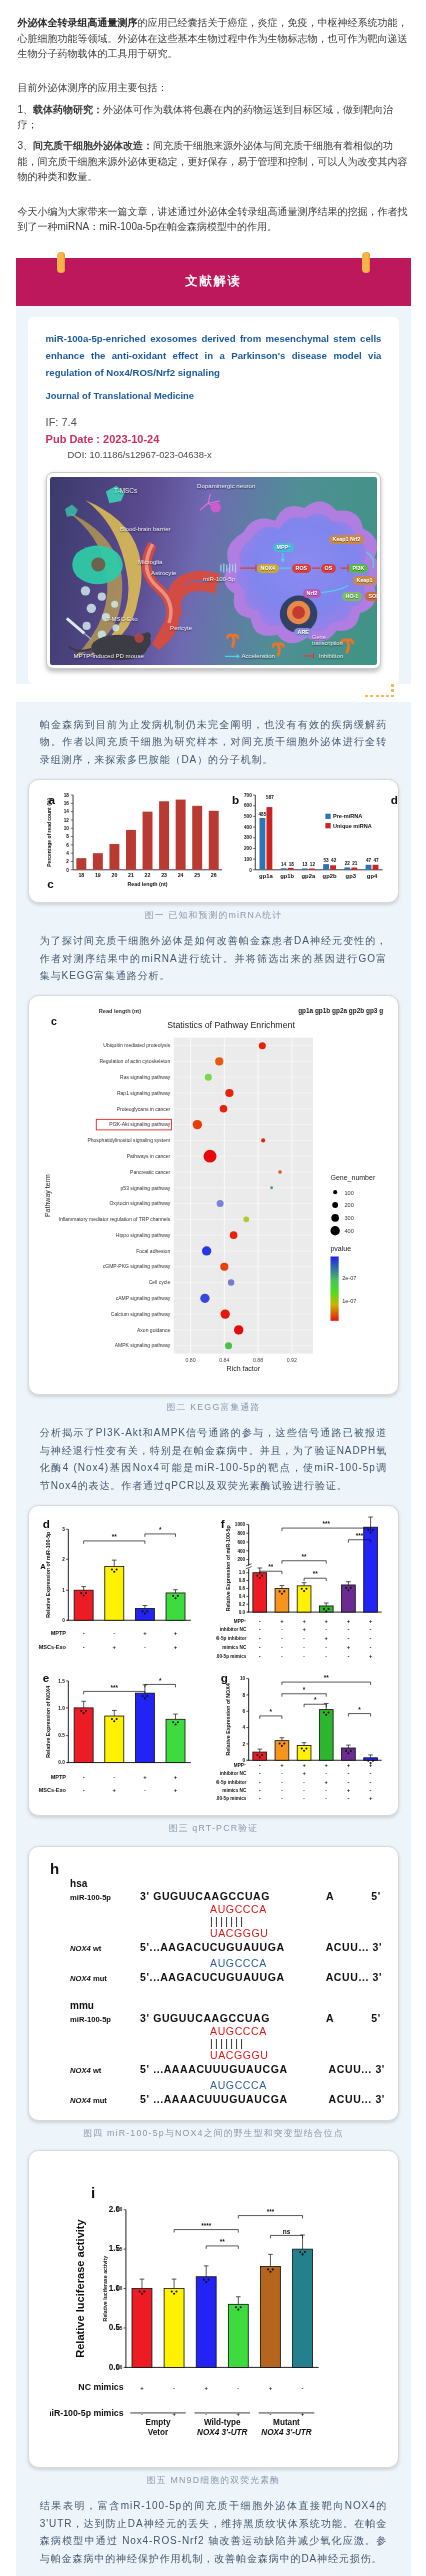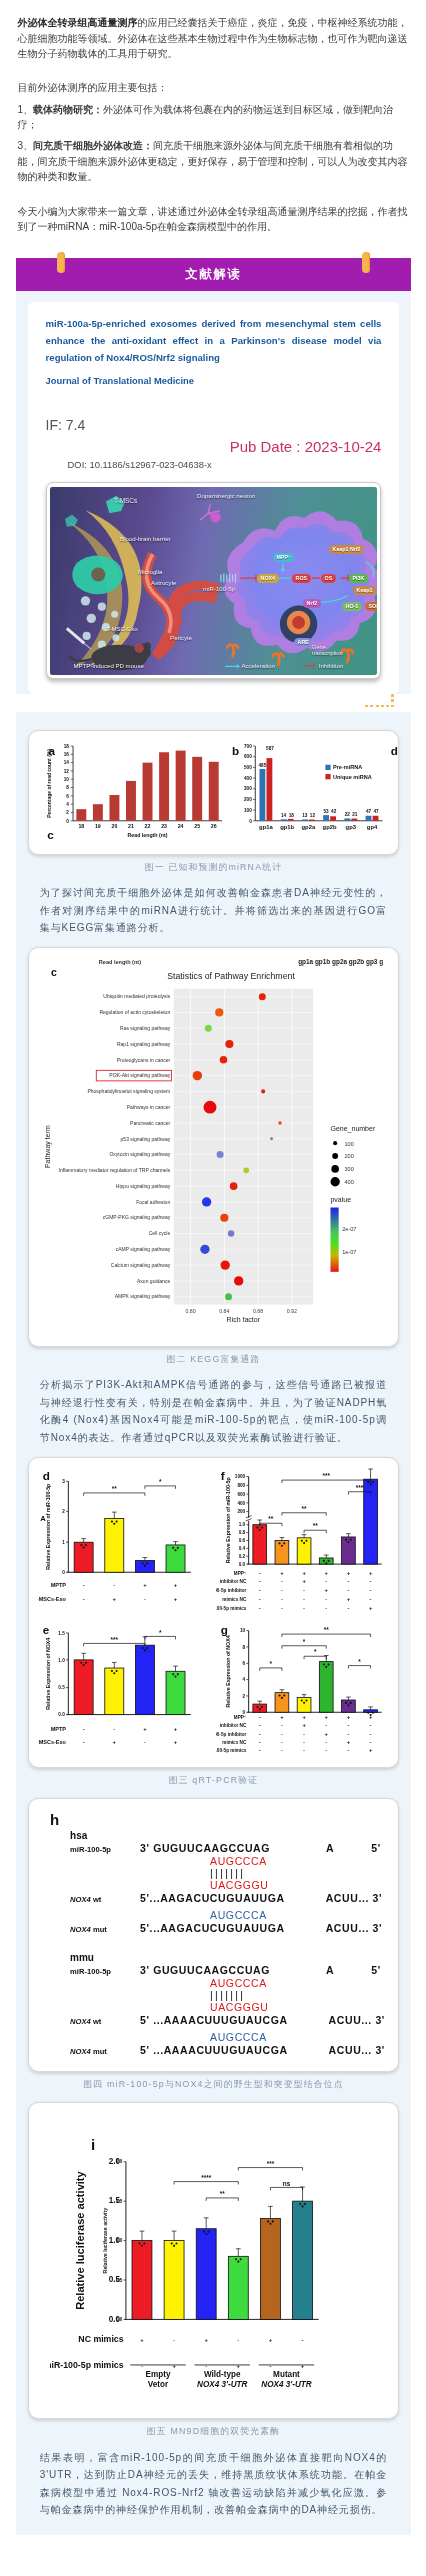--- a/index.html
+++ b/index.html
@@ -2,39 +2,39 @@
 <html style="font-size:9.4px"><head>
 <meta charset="utf-8">
 <style>
   html,body{margin:0;padding:0;background:#ffffff;}
   body{width:427px;font-family:"Liberation Sans","DejaVu Sans",sans-serif;color:#3d3d3d;}
   .intro{padding:15px 17.5px 2.3px 17.5px;font-size:10px;line-height:1.55;color:#3b3b3b;}
   .intro p{margin:0 0 5.8px 0;}
   .intro .gap{height:13px;}
   b.lead{color:#2b2b2b;}
   
-  .banner{position:relative;margin:15px 16.4px 0 16.4px;height:33px;background:#a21caf;display:flex;align-items:center;justify-content:center;}
+  .banner{position:relative;margin:15px 16.4px 0 16.4px;height:48px;background:#be185d;display:flex;align-items:center;justify-content:center;}
   .banner .pin{position:absolute;top:-5.8px;width:7.6px;height:21px;border-radius:4.1px;background:#f6b44b;box-shadow:inset -1.2px 0 0 #e89c2e;}
   .banner .pin.left{left:41px;}
   .banner .pin.right{right:41px;}
   .banner-title{color:#ffffff;font-size:12.3px;font-weight:bold;letter-spacing:1.8px;}
   
   .band{margin:0 16.4px;background:#edf4fa;padding:8.2px 0 13px 0;}
   .band.first{padding-bottom:0;}
   .white-gap{margin:0 16.4px;background:#ffffff;height:17.5px;position:relative;}
   
   .orn{position:absolute;right:10.5px;top:2.3px;width:35px;height:14px;}
   .orn i{position:absolute;width:2.9px;height:2.9px;background:#f3b95c;}
   
   .card{background:#ffffff;margin:3.5px 11.7px 0 11.7px;border-radius:5.8px;padding:14px 17.5px 15px 17.5px;}
   .fig-card{background:#ffffff;margin:10.5px 11.7px 0 11.7px;border:1.2px solid #d8d8d8;border-radius:10.5px;box-shadow:0 1.8px 3.5px rgba(0,0,0,.14);padding:8.2px 9.4px;}
   .paper-title{color:#1b5a9e;font-weight:bold;font-size:9.6px;line-height:1.75;text-align:justify;}
   .paper-journal{color:#1b5a9e;font-weight:bold;font-size:9.4px;margin-top:8.2px;}
-  .paper-if{color:#555;font-size:14px;margin-top:31px;}
-  .paper-date{color:#c9305e;font-weight:normal;font-size:15px;margin-top:4.7px;text-align:right;}
+  .paper-if{color:#555;font-size:11px;margin-top:15px;}
+  .paper-date{color:#c9305e;font-weight:bold;font-size:11px;margin-top:4.7px;}
   .paper-doi{color:#4a4a4a;font-size:9.4px;margin-top:4.7px;padding-left:22px;}
   
   .abs-frame{margin-top:11.7px;border:0.6px solid #c9c9c9;border-radius:7px;box-shadow:0 2.3px 4.7px rgba(0,0,0,.25);padding:3.5px;background:#fff;}
   .abs-art{position:relative;width:100%;height:188px;border-radius:2.3px;overflow:hidden;
     background:linear-gradient(100deg,#3a3a6b 0%,#5b4a8f 28%,#6f6ab2 45%,#4f8f95 70%,#3f9483 100%);}
   .abs-label{position:absolute;color:#eef3f8;font-size:6.1px;white-space:nowrap;text-shadow:0 0.6px 1.2px rgba(0,0,0,.6);}
   .badge{position:absolute;color:#fff;font-size:5.3px;font-weight:bold;padding:1.8px 3.5px;border-radius:5.3px;text-shadow:0 0.6px 0.6px rgba(0,0,0,.4);}
   
   .bp{margin:10.5px 23.4px 3.5px 23.4px;font-size:10px;line-height:1.75;letter-spacing:0.9px;color:#44566b;text-align:justify;}
   .caption{margin:7px 0 2.3px 0;text-align:center;color:#8a97ab;font-size:8.8px;letter-spacing:1.2px;}
@@ -203,20 +203,21 @@
       <i style="left: 16px; top: 8.2px;"></i>
       <i style="left: 21px; top: 8.2px;"></i>
       <i style="left: 26px; top: -2.3px;"></i>
       <i style="left: 26px; top: 2.9px;"></i>
       <i style="left: 26px; top: 8.2px;"></i>
     </span>
 </div>
 
 <div class="band">
 
+  <p class="bp" style="margin-top:5.8px">帕金森病到目前为止发病机制仍未完全阐明，也没有有效的疾病缓解药物。作者以间充质干细胞为研究样本，对间充质干细胞外泌体进行全转录组测序，来探索多巴胺能（DA）的分子机制。</p>
 
   <div class="fig-card">
     <svg id="fig1svg" width="368" height="104" viewBox="0 0 630 178">
         <text x="18" y="28" font-size="20" text-anchor="start" fill="#111" font-weight="bold">a</text>
         <line x1="56" y1="140" x2="60" y2="140" stroke="#111"></line>
         <text x="53" y="143" font-size="8" text-anchor="end" fill="#111" font-weight="bold">0</text>
         <line x1="56" y1="125.77777777777777" x2="60" y2="125.77777777777777" stroke="#111"></line>
         <text x="53" y="128.77777777777777" font-size="8" text-anchor="end" fill="#111" font-weight="bold">2</text>
         <line x1="56" y1="111.55555555555556" x2="60" y2="111.55555555555556" stroke="#111"></line>
         <text x="53" y="114.55555555555556" font-size="8" text-anchor="end" fill="#111" font-weight="bold">4</text>

